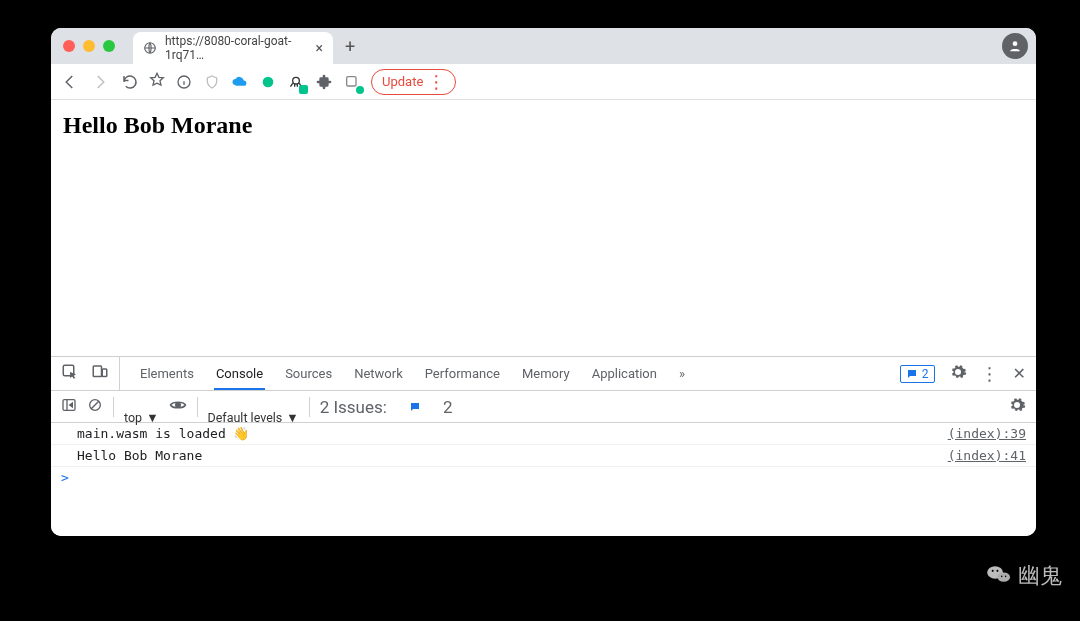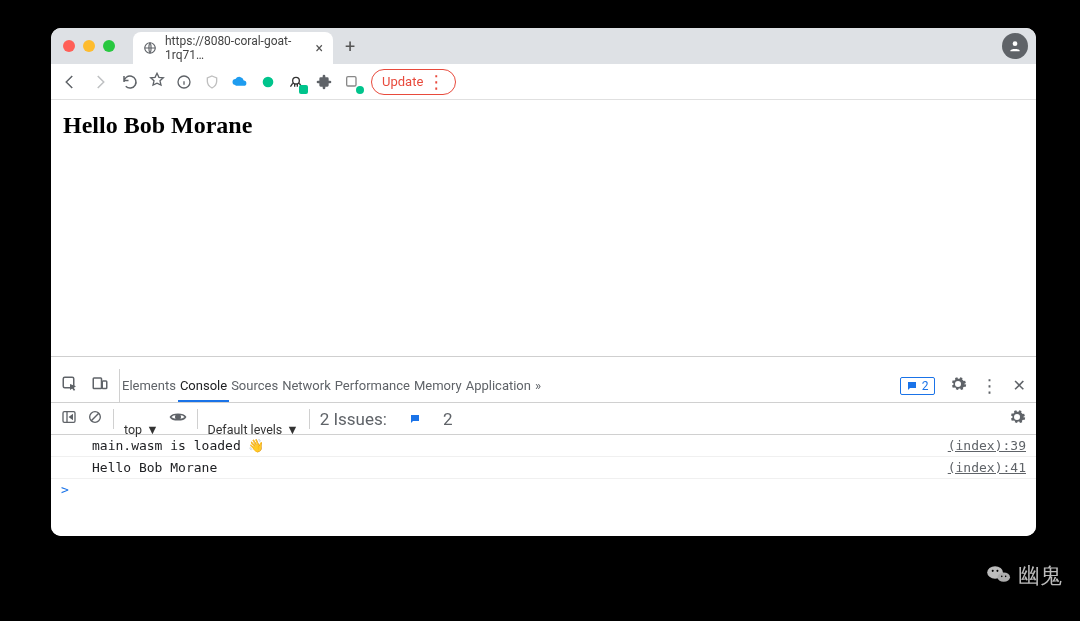--- a/index.html
+++ b/index.html
@@ -94,21 +94,21 @@
     border-top:1px solid #cfcfcf;
     background:#fff;
     flex:1;
     display:flex;
     flex-direction:column;
     font-size:13px;
     color:#333;
   }
   .dt-tabs {
     height:34px; display:flex; align-items:center; border-bottom:1px solid #d0d0d0;
-    padding:0 10px; position:relative;margin-top:12px;
+    padding:0 10px; gap:18px; position:relative;
   }
   .dt-left-icons { display:flex; gap:12px; color:#5f6368; padding-right:10px; border-right:1px solid #d0d0d0; height:100%; align-items:center; }
   .dt-tab { color:#5f6368; cursor:pointer; position:relative; padding:8px 2px; }
   .dt-tab.active { color:#202124; }
   .dt-tab.active::after {
     content:""; position:absolute; left:0; right:0; bottom:-1px; height:2px; background:#1a73e8;
   }
   .dt-right { margin-left:auto; display:flex; gap:14px; align-items:center; color:#5f6368; }
   .badge {
     border:1px solid #1a73e8; border-radius:2px; padding:1px 5px;
@@ -127,21 +127,21 @@
     display:flex; align-items:center; gap:4px; font-size:12.5px; color:#333;margin-top:22px;
   }
   .issues { display:flex; align-items:center; gap:22px; font-size:17px; }
   .console-body {
     flex:1; font-family: ui-monospace, Menlo, Consolas, monospace; font-size:13px;
     color:#202124;
   }
   .console-row {
     display:flex; padding:3px 10px 3px 26px; border-bottom:1px solid #f0f0f0;
   }
-  .console-row .msg { flex:1; white-space:pre;margin-left:15px; }
+  .console-row .msg { flex:1; white-space:pre; }
   .console-row .src { color:#5f6368; text-decoration:underline; }
   .console-prompt { padding:3px 10px; color:#1a73e8; font-family: ui-monospace, Menlo, Consolas, monospace; }
   .wm {
     position:absolute; right:18px; bottom:30px; color:#ddd; display:flex; align-items:center; gap:6px;
     font-size:22px; opacity:.85;
   }
   
   .gear { width:18px; height:18px; }
   .vdots { font-size:18px; line-height:1; }
   .closex { font-size:16px; }

